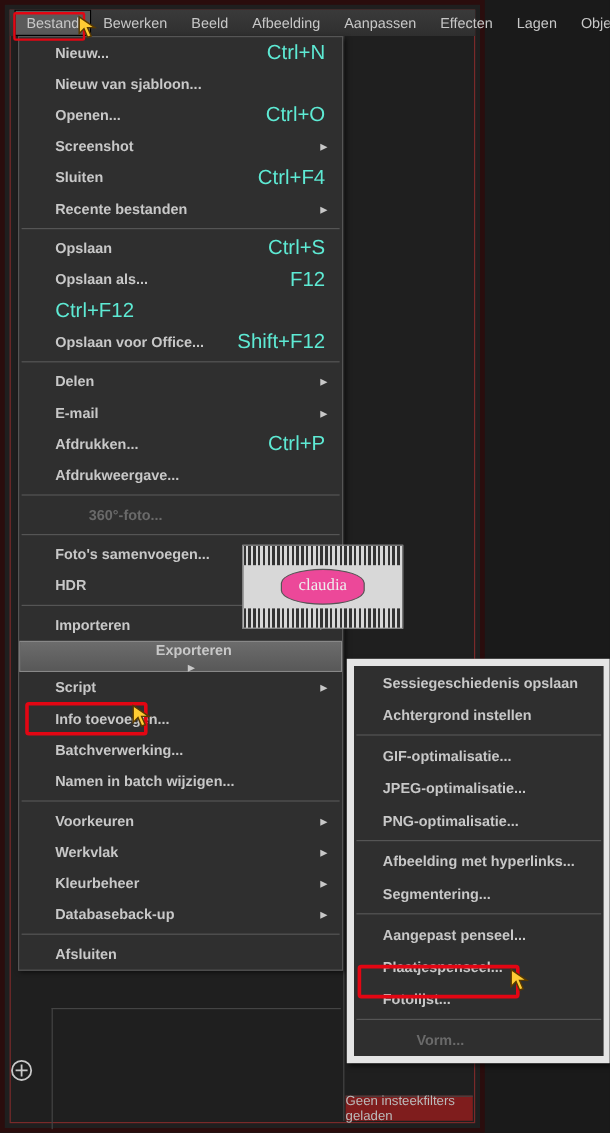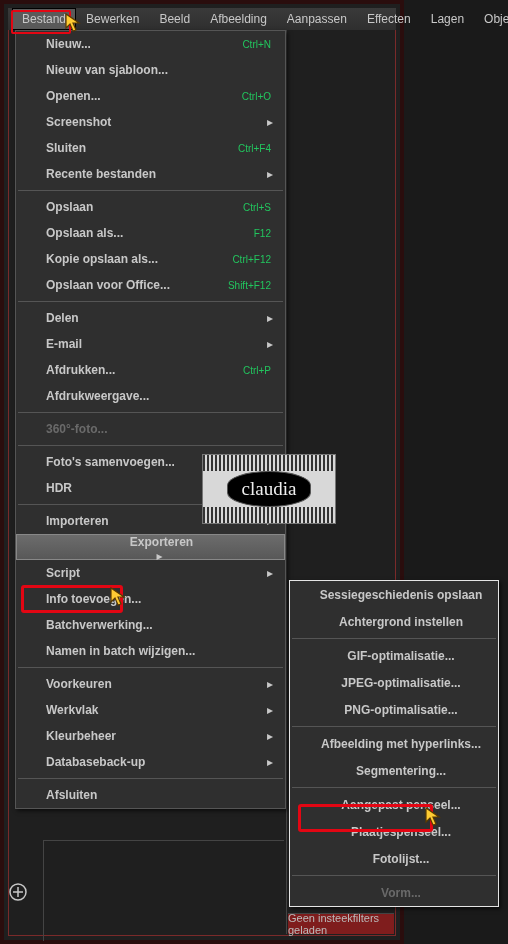--- a/index.html
+++ b/index.html
@@ -10,36 +10,36 @@
   .menubar .mb-item.active{background:#5a5a5a;border:1px solid #000;padding:0 9px;height:20px;line-height:20px;margin-top:0;}
   .hi1{position:absolute;left:7px;top:6px;width:56px;height:20px;border:2px solid #e30613;border-radius:2px;z-index:20;}
   .pointer{position:absolute;z-index:30;width:30px;height:22px;}
   .pointer svg{width:30px;height:22px;display:block;}
   .pointer1{left:60px;top:8px;}
   .pointer2{left:105px;top:582px;}
   .pointer3{left:420px;top:802px;}
   .dropdown{position:absolute;left:11px;top:26px;width:269px;background:#2f2f2f;border:1px solid #555;box-shadow:2px 2px 4px rgba(0,0,0,.6);z-index:5;}
   .mi{display:flex;align-items:center;height:26px;padding:0 8px 0 30px;cursor:default;white-space:nowrap;}
   .mi .lbl{flex:1;font-weight:bold;}
-  .mi .sc{color:#22c55e;font-size:10px;padding-right:6px;}
+  .mi .sc{color:#5eead4;font-size:17px;padding-right:6px;}
   .mi .sub{color:#c8c8c8;padding-right:4px;}
-  .mi.disabled .lbl,.mi.disabled .sc{color:#6a6a6a;}
+  .mi.disabled .lbl,.mi.disabled .sc{color:#6a6a6a;margin-left:28px;}
   .mi.hl{background:linear-gradient(#6c6c6c,#585858);border:1px solid #888;height:24px;margin:0;flex-direction:column;}
   .sep{height:1px;background:#555;margin:3px 2px;}
-  .submenu{position:absolute;left:285px;top:576px;width:208px;background:#2f2f2f;border:1px solid #e5e5e5;box-shadow:2px 2px 4px rgba(0,0,0,.6);z-index:6;text-align:center;}
+  .submenu{position:absolute;left:285px;top:545px;width:208px;background:#2f2f2f;border:6px solid #e5e5e5;box-shadow:2px 2px 4px rgba(0,0,0,.6);z-index:6;}
   .submenu .mi{padding:0 10px 0 24px;height:27px;}
   .hi2{position:absolute;left:17px;top:581px;width:96px;height:22px;border:3px solid #e30613;border-radius:3px;z-index:20;}
   .hi3{position:absolute;left:294px;top:800px;width:129px;height:22px;border:3px solid #e30613;border-radius:3px;z-index:20;}
   .add-circle{position:absolute;left:4px;bottom:38px;z-index:4;width:20px;height:20px;}
   .add-circle svg{width:20px;height:20px;display:block;fill:none;stroke:#c8c8c8;stroke-width:1.5;}
   .logo{position:absolute;left:198px;top:450px;width:132px;height:68px;background:#d8d8d8;border:1px solid #777;z-index:50;display:flex;flex-direction:column;align-items:center;justify-content:center;}
   .logo::before,.logo::after{content:"";position:absolute;left:0;right:0;height:16px;background:repeating-linear-gradient(90deg,#333 0 2px,#d8d8d8 2px 4px);}
   .logo::before{top:0;}
   .logo::after{bottom:0;}
-  .logo-center{position:relative;z-index:2;background:#000000;border-radius:50%/40%;padding:6px 14px;color:#eee;font-family:"Comic Sans MS",cursive;font-size:19px;border:1px solid #555;}
+  .logo-center{position:relative;z-index:2;background:#ec4899;border-radius:50%/40%;padding:6px 14px;color:#eee;font-family:"Comic Sans MS",cursive;font-size:14px;border:1px solid #555;}
   .statusbar{position:absolute;left:284px;right:6px;bottom:6px;height:20px;background:#7f1d1d;border-top:1px solid #444;display:flex;align-items:center;justify-content:center;color:#bbb;font-size:11px;z-index:3;}
   .canvas-sep{position:absolute;left:282px;top:26px;width:1px;bottom:6px;background:#444;z-index:0;}
   .canvas-strip{position:absolute;left:39px;top:836px;width:240px;height:100px;border-top:1px solid #444;border-left:1px solid #444;z-index:0;}
 </style>
 </head>
 <body>
 
 <div class="shot">
   <div class="shot-border"></div>
 
@@ -81,21 +81,20 @@
       <div class="sep"></div>
       <div class="mi">
         <span class="lbl">Opslaan</span>
         <span class="sc">Ctrl+S</span>
       </div>
       <div class="mi">
         <span class="lbl">Opslaan als...</span>
         <span class="sc">F12</span>
       </div>
       <div class="mi">
-        <span class="lbl">Kopie opslaan als...</span>
         <span class="sc">Ctrl+F12</span>
       </div>
       <div class="mi">
         <span class="lbl">Opslaan voor Office...</span>
         <span class="sc">Shift+F12</span>
       </div>
       <div class="sep"></div>
       <div class="mi">
         <span class="lbl">Delen</span>
         <span class="sub">▸</span>

